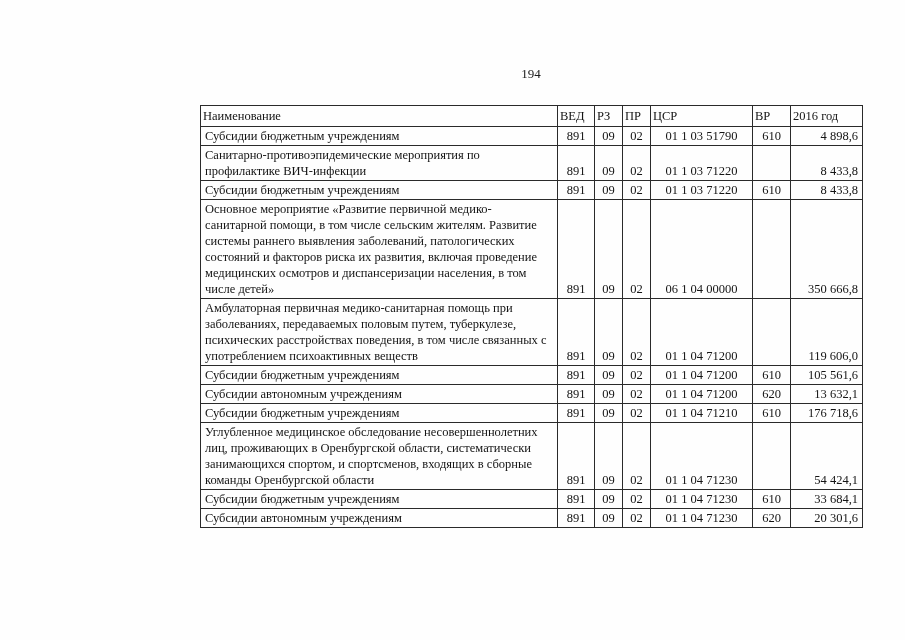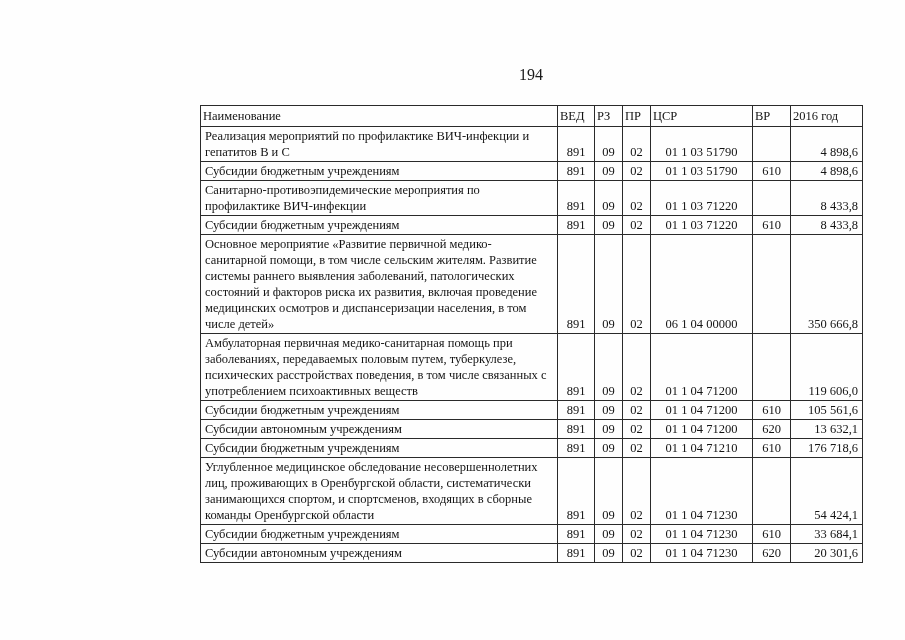--- a/index.html
+++ b/index.html
@@ -7,21 +7,21 @@
     width:905px;height:640px;position:relative;overflow:hidden;
     background:#ffffff;
     font-family:"Liberation Serif","DejaVu Serif",serif;
     color:#161616;
   }
   .page{
     position:absolute;inset:0;background:#fefefe;
   }
   .page-number{
     position:absolute;top:66px;left:200px;width:662px;
-    text-align:center;font-size:16px;color:#1a1a1a;
+    text-align:center;font-size:13px;color:#1a1a1a;
   }
   table.budget{
     position:absolute;left:200px;top:105px;width:662px;
     border-collapse:collapse;table-layout:fixed;
     font-size:12.5px;line-height:1.28;color:#141414;
   }
   table.budget th, table.budget td{
     border:1px solid #2a2a2a;
     padding:1px 4px;
     font-weight:normal;
@@ -56,29 +56,20 @@
           <th>Наименование</th>
           <th>ВЕД</th>
           <th>РЗ</th>
           <th>ПР</th>
           <th>ЦСР</th>
           <th>ВР</th>
           <th>2016 год</th>
         </tr>
     </thead>
     <tbody>
-        <tr>
-          <td class="c-name">Реализация мероприятий по профилактике ВИЧ-инфекции и гепатитов B и C</td>
-          <td class="c-num">891</td>
-          <td class="c-num">09</td>
-          <td class="c-num">02</td>
-          <td class="c-num">01 1 03 51790</td>
-          <td class="c-num"></td>
-          <td class="c-amount">4 898,6</td>
-        </tr>
         <tr>
           <td class="c-name">Субсидии бюджетным учреждениям</td>
           <td class="c-num">891</td>
           <td class="c-num">09</td>
           <td class="c-num">02</td>
           <td class="c-num">01 1 03 51790</td>
           <td class="c-num">610</td>
           <td class="c-amount">4 898,6</td>
         </tr>
         <tr>

